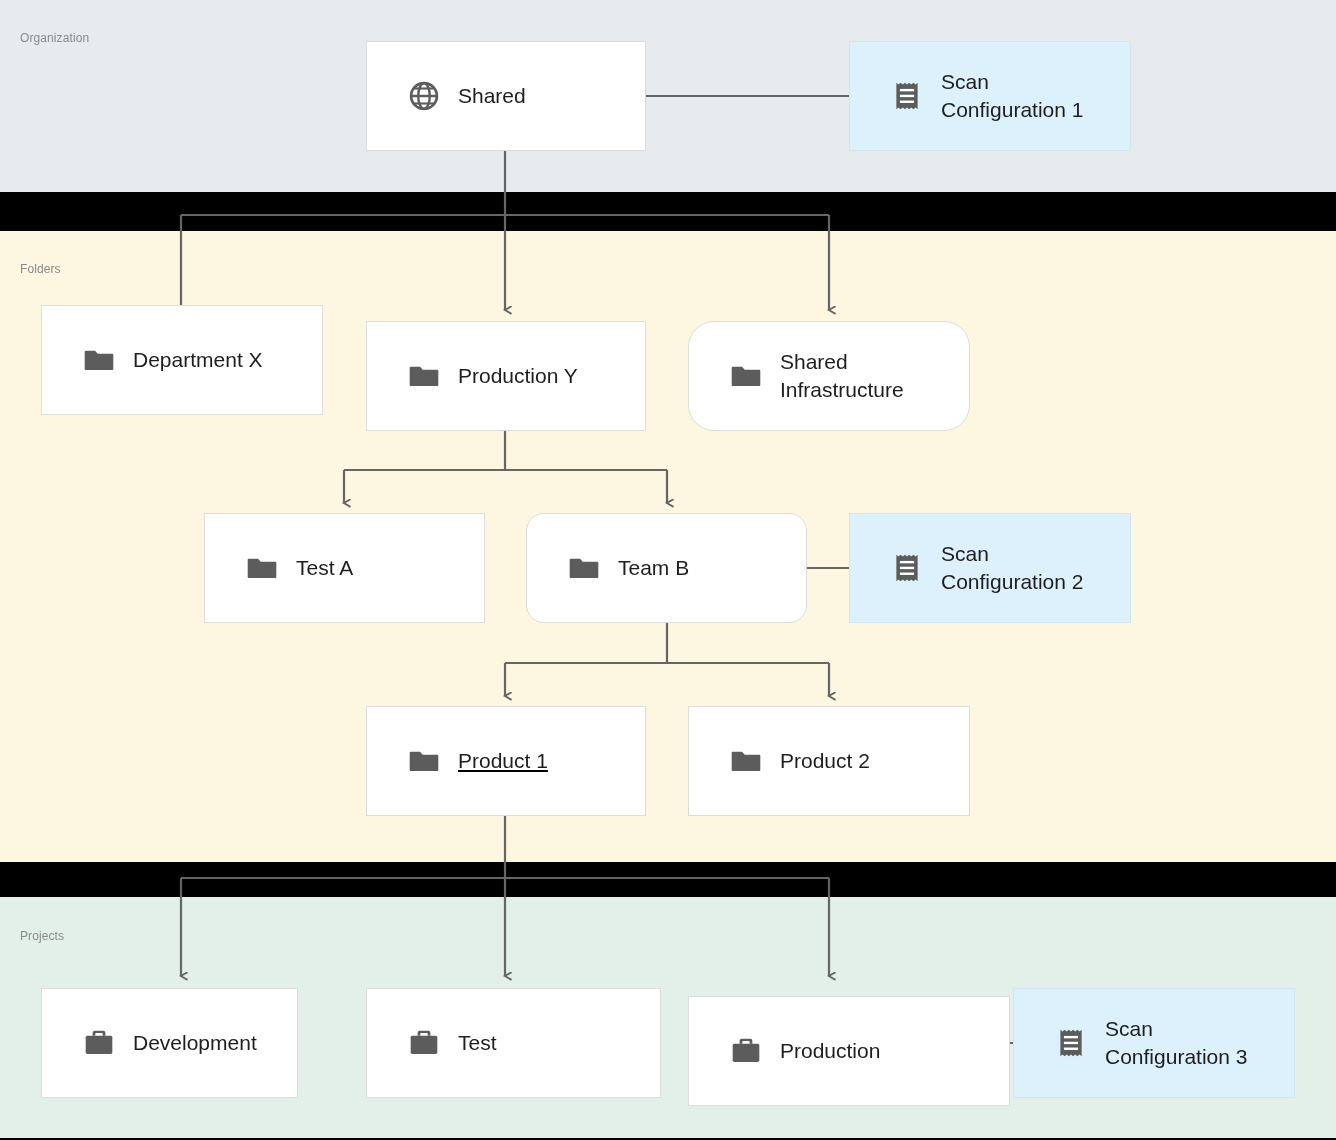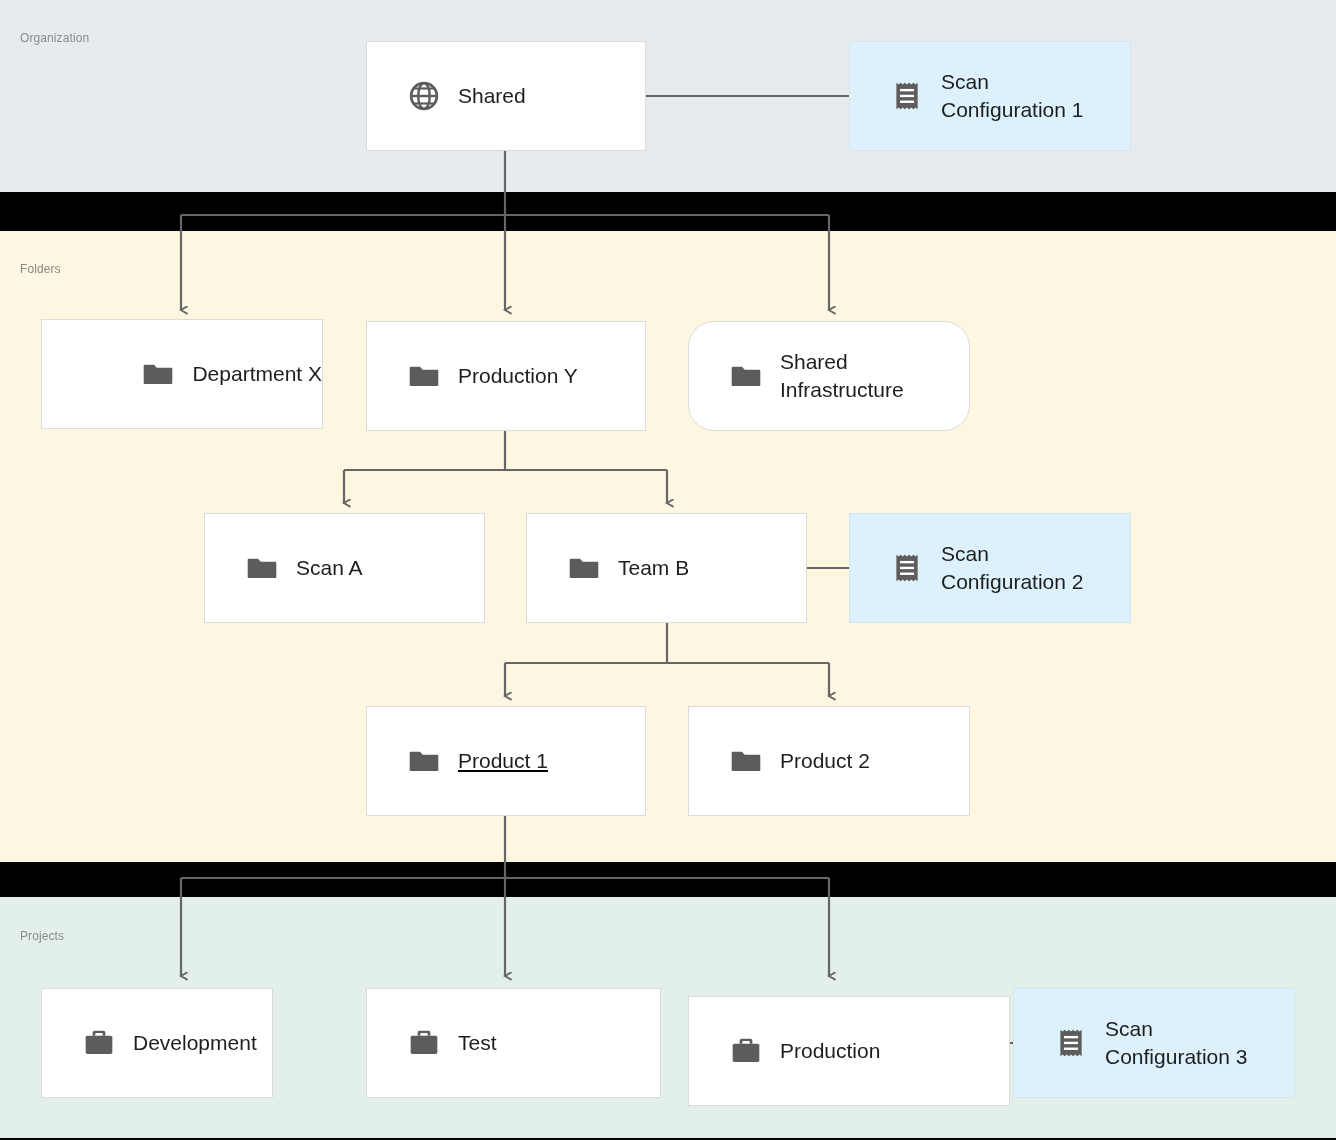--- a/index.html
+++ b/index.html
@@ -157,21 +157,21 @@
                  L19.5,21.4 L18,20.2 L16.5,21.4 L15,20.2 L13.5,21.4 L12,20.2 L10.5,21.4 L9,20.2 L7.5,21.4 L6,20.2 L4.5,21.4 Z" fill="#5c5c5c"></path>
         <rect x="7.0" y="7.0" width="10" height="1.7" fill="#ffffff"></rect>
         <rect x="7.0" y="11.1" width="10" height="1.7" fill="#ffffff"></rect>
         <rect x="7.0" y="15.2" width="10" height="1.7" fill="#ffffff"></rect>
       </svg>
       <span class="node-label">Scan
 Configuration 1</span>
     </div>
   </div>
 
-  <div class="node" style="left:41px; top:319px; width:282px; height:110px;justify-content:flex-end;">
+  <div class="node" style="left:41px; top:305px; width:282px; height:110px;">
     <div class="node-inner">
       <svg class="node-icon" viewBox="0 0 24 24">
         <path d="M2.6,5.4 h6.6 l1.9,2.2 h10.3 a0.7,0.7 0 0 1 0.7,0.7 v10.0 a0.7,0.7 0 0 1 -0.7,0.7 h-18.8 a0.7,0.7 0 0 1 -0.7,-0.7 v-12.2 a0.7,0.7 0 0 1 0.7,-0.7 z" fill="#5c5c5c"></path>
       </svg>
       <span class="node-label">Department X</span>
     </div>
   </div>
 
   <div class="node" style="left:366px; top:321px; width:280px; height:110px;">
     <div class="node-inner">
@@ -190,25 +190,25 @@
       <span class="node-label">Shared
 Infrastructure</span>
     </div>
   </div>
 
   <div class="node" style="left:204px; top:513px; width:281px; height:110px;">
     <div class="node-inner">
       <svg class="node-icon" viewBox="0 0 24 24">
         <path d="M2.6,5.4 h6.6 l1.9,2.2 h10.3 a0.7,0.7 0 0 1 0.7,0.7 v10.0 a0.7,0.7 0 0 1 -0.7,0.7 h-18.8 a0.7,0.7 0 0 1 -0.7,-0.7 v-12.2 a0.7,0.7 0 0 1 0.7,-0.7 z" fill="#5c5c5c"></path>
       </svg>
-      <span class="node-label">Scan A</span>
-    </div>
-  </div>
-
-  <div class="node" style="left:526px; top:513px; width:281px; height:110px;">
+      <span class="node-label">Test A</span>
+    </div>
+  </div>
+
+  <div class="node" style="left:526px; top:513px; width:281px; height:110px;border-radius:18px;">
     <div class="node-inner">
       <svg class="node-icon" viewBox="0 0 24 24">
         <path d="M2.6,5.4 h6.6 l1.9,2.2 h10.3 a0.7,0.7 0 0 1 0.7,0.7 v10.0 a0.7,0.7 0 0 1 -0.7,0.7 h-18.8 a0.7,0.7 0 0 1 -0.7,-0.7 v-12.2 a0.7,0.7 0 0 1 0.7,-0.7 z" fill="#5c5c5c"></path>
       </svg>
       <span class="node-label">Team B</span>
     </div>
   </div>
 
   <div class="node scan" style="left:849px; top:513px; width:282px; height:110px;">
     <div class="node-inner">
@@ -235,21 +235,21 @@
 
   <div class="node" style="left:688px; top:706px; width:282px; height:110px;">
     <div class="node-inner">
       <svg class="node-icon" viewBox="0 0 24 24">
         <path d="M2.6,5.4 h6.6 l1.9,2.2 h10.3 a0.7,0.7 0 0 1 0.7,0.7 v10.0 a0.7,0.7 0 0 1 -0.7,0.7 h-18.8 a0.7,0.7 0 0 1 -0.7,-0.7 v-12.2 a0.7,0.7 0 0 1 0.7,-0.7 z" fill="#5c5c5c"></path>
       </svg>
       <span class="node-label">Product 2</span>
     </div>
   </div>
 
-  <div class="node" style="left:41px; top:988px; width:232px; height:110px;">
+  <div class="node" style="left:41px; top:988px; width:257px; height:110px;">
     <div class="node-inner">
       <svg class="node-icon" viewBox="0 0 24 24">
         <path d="M9.0,3.3 h6.0 a1.5,1.5 0 0 1 1.5,1.5 v2.0 h-1.9 v-1.4 a0.5,0.5 0 0 0 -0.5,-0.5 h-4.2 a0.5,0.5 0 0 0 -0.5,0.5 v1.4 h-1.9 v-2.0 a1.5,1.5 0 0 1 1.5,-1.5 z" fill="#5c5c5c"></path>
         <rect x="2.6" y="6.8" width="18.8" height="13.0" rx="1.2" fill="#5c5c5c"></rect>
       </svg>
       <span class="node-label">Development</span>
     </div>
   </div>
 
   <div class="node" style="left:366px; top:988px; width:295px; height:110px;align-items:center;">

